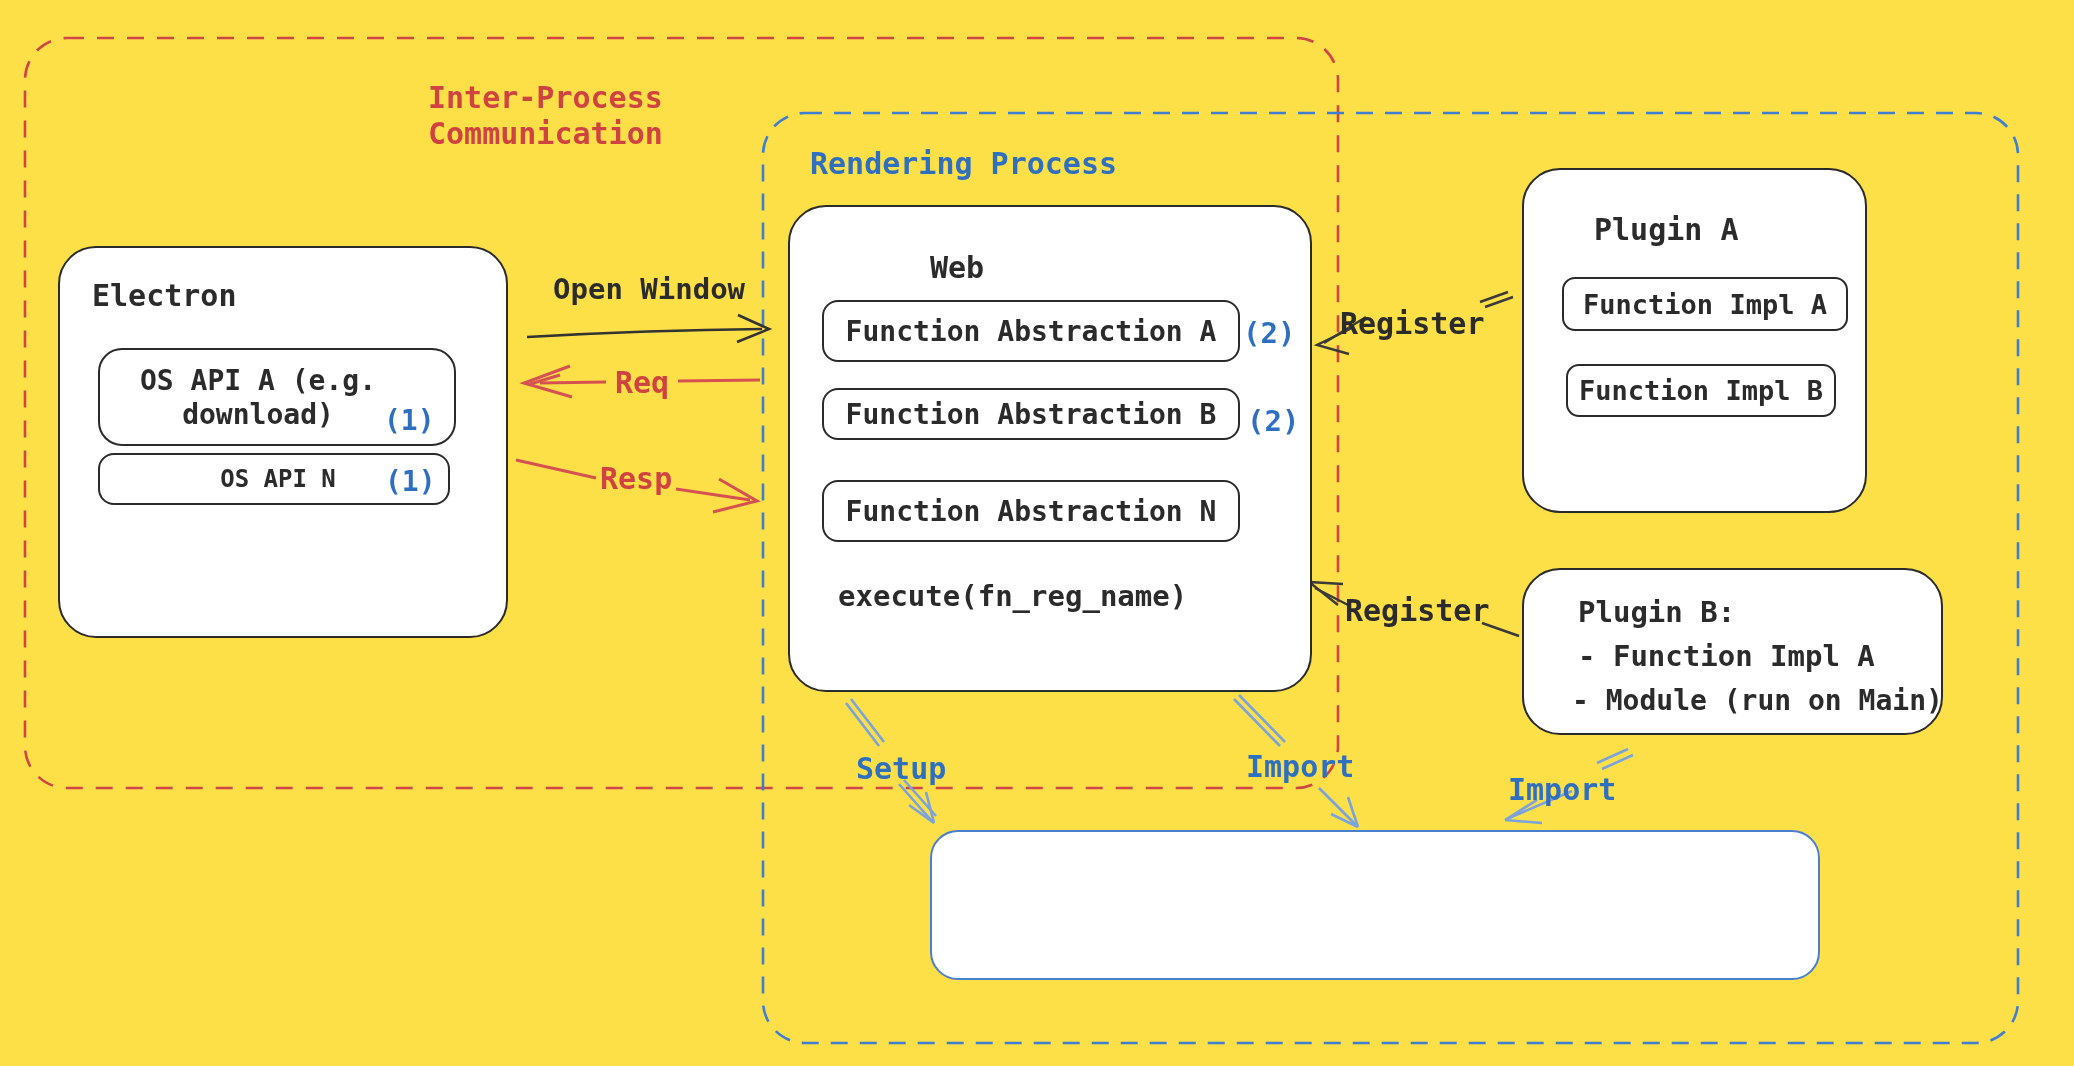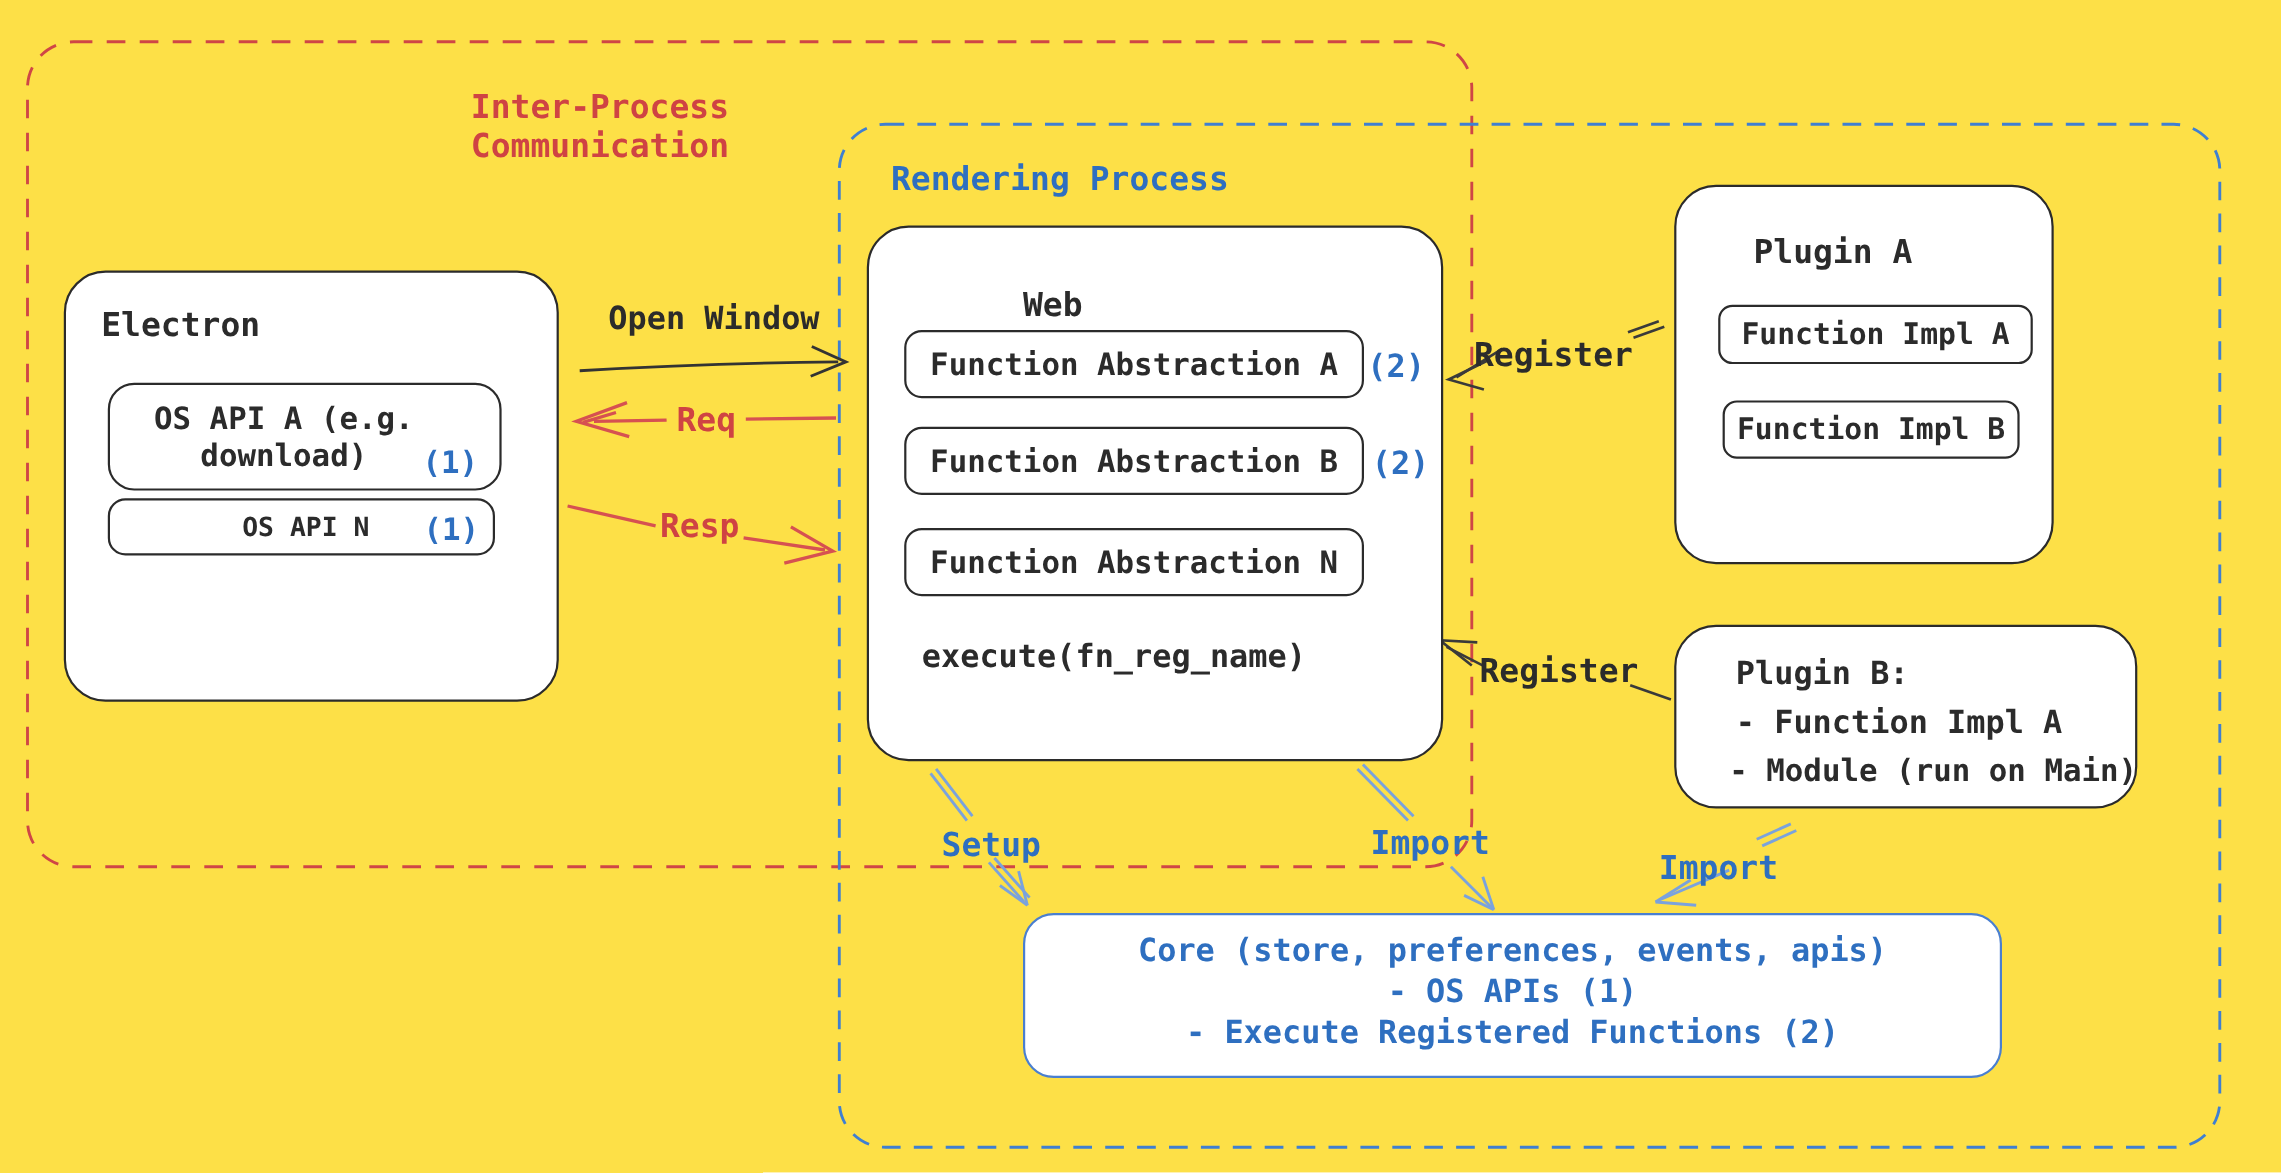--- a/index.html
+++ b/index.html
@@ -21,21 +21,21 @@
     background:#ffffff;
     border:2.4px solid #2b2b2b;
     box-sizing:border-box;
   }
   .inner{border-width:2px;}
   #electron-box{left:58px;top:246px;width:450px;height:392px;border-radius:38px;}
   #os-api-a{left:98px;top:348px;width:358px;height:98px;border-radius:24px;}
   #os-api-n{left:98px;top:453px;width:352px;height:52px;border-radius:16px;}
   #web-box{left:788px;top:205px;width:524px;height:487px;border-radius:38px;}
   #fa-a{left:822px;top:300px;width:418px;height:62px;border-radius:16px;}
-  #fa-b{left:822px;top:388px;width:418px;height:62px;border-radius:16px;}
+  #fa-b{left:822px;top:388px;width:418px;height:52px;border-radius:16px;}
   #fa-n{left:822px;top:480px;width:418px;height:62px;border-radius:16px;}
   #plugin-a-box{left:1522px;top:168px;width:345px;height:345px;border-radius:38px;}
   #impl-a{left:1562px;top:277px;width:286px;height:54px;border-radius:13px;}
   #impl-b{left:1566px;top:364px;width:270px;height:53px;border-radius:13px;}
   #plugin-b-box{left:1522px;top:568px;width:421px;height:167px;border-radius:38px;}
   #core-box{left:930px;top:830px;width:890px;height:150px;border-radius:28px;
             border:2.2px solid #4a7fd0;}
 
   
   .txt{position:absolute;white-space:pre;line-height:1.2;}
@@ -46,21 +46,21 @@
   #ipc-label{left:428px;top:80px;font-size:30px;line-height:36px;}
   #render-label{left:810px;top:146px;font-size:30px;}
   #electron-title{left:92px;top:278px;font-size:30px;}
   #os-api-a-text{left:98px;top:364px;width:320px;font-size:28px;line-height:34px;text-align:center;}
   #os-api-a-badge{left:384px;top:404px;font-size:28px;}
   #os-api-n-text{left:150px;top:465px;width:256px;font-size:24px;text-align:center;}
   #os-api-n-badge{left:385px;top:465px;font-size:28px;}
   #open-window-label{left:553px;top:272px;font-size:29px;}
   #req-label{left:615px;top:365px;font-size:30px;}
   #resp-label{left:600px;top:461px;font-size:30px;}
-  #web-title{left:930px;top:250px;font-size:30px;margin-top:10px;}
+  #web-title{left:930px;top:250px;font-size:30px;}
   .fa-text{font-size:28px;}
   #fa-a .fa-text,#fa-b .fa-text,#fa-n .fa-text{width:100%;height:100%;}
   #fa-a-badge{left:1243px;top:316px;font-size:29px;}
   #fa-b-badge{left:1247px;top:404px;font-size:29px;}
   #execute-label{left:838px;top:579px;font-size:29px;}
   #register-top-label{left:1340px;top:306px;font-size:30px;}
   #register-bottom-label{left:1345px;top:593px;font-size:30px;}
   #plugin-a-title{left:1578px;top:212px;font-size:30px;margin-left:16px;}
   .impl-text{font-size:27px;width:100%;height:100%;}
   #init-label{left:1578px;top:443px;font-size:30px;}
@@ -186,15 +186,14 @@
   <div class="box" id="plugin-b-box"></div>
   <div class="txt" id="plugin-b-title">Plugin B:</div>
   <div class="txt" id="plugin-b-item1">- Function Impl A</div>
   <div class="txt" id="plugin-b-item2">- Module (run on Main)</div>
 
   <div class="txt blue" id="setup-label">Setup</div>
   <div class="txt blue" id="import-mid-label">Import</div>
   <div class="txt blue" id="import-right-label">Import</div>
 
   <div class="box" id="core-box"></div>
-  <div class="txt blue" id="core-text"><span>Core (store, preferences, events, apis)</span><br><span>- OS APIs (1)</span><br><span>- Execute Registered Functions (2)</span></div>
 
 </div>
 
 </body></html>

